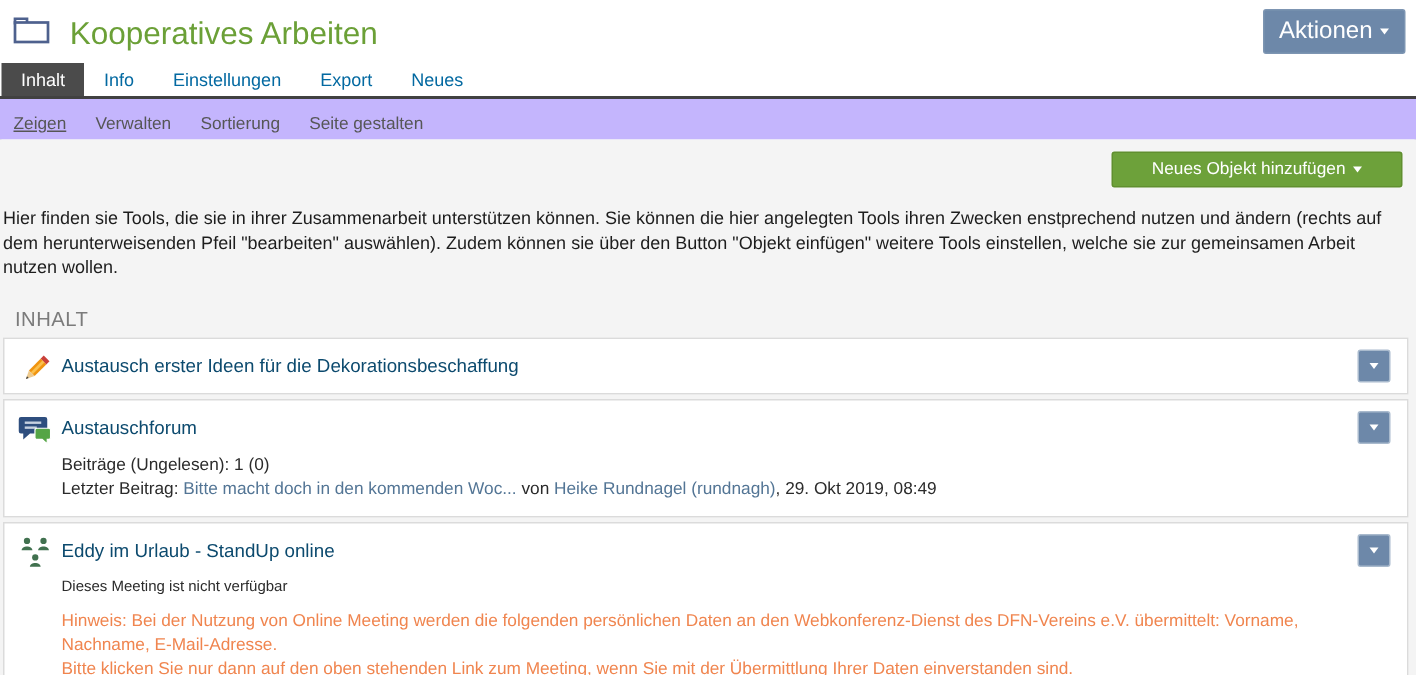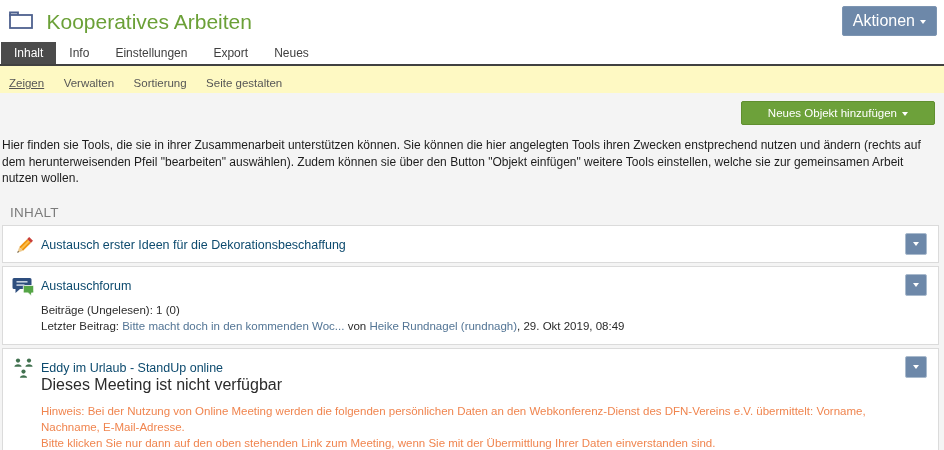--- a/index.html
+++ b/index.html
@@ -46,28 +46,28 @@
   }
   
   .tabbar {
     border-bottom: 2px solid #414141;
     padding-left: 1px;
     background: #ffffff;
     height: 24px;
     display: flex; align-items: flex-end;
   }
   .tab {
-    font-size: 12px; color: #404040;
+    font-size: 12px; color: #0369a1;
     padding: 5px 13px 4px 13px;
     cursor: pointer; white-space: nowrap;
   }
   .tab.active { background: #4b4b4b; color: #ffffff; }
   
   .subnav {
-    background: #fef9c3;
+    background: #c4b5fd;
     padding: 7px 9px 8px 9px;
     height: 27px;
   }
   .subnav a {
     font-size: 11.5px; color: #565656;
     text-decoration: none; margin-right: 15px; cursor: pointer;
   }
   .subnav a.active { text-decoration: underline; }
   
   .main {
@@ -101,21 +101,21 @@
     padding: 9px 44px 9px 38px;
     min-height: 36px;
   }
   .item-icon { position: absolute; left: 9px; top: 8px; }
   .item-title {
     font-size: 12.5px; color: #0c4a6e;
     text-decoration: none; cursor: pointer;
   }
   .item-props { margin-top: 8px; font-size: 11.5px; color: #2b2b2b; line-height: 1.45; }
   .item-props a { color: #537595; text-decoration: none; cursor: pointer; }
-  .status-line { font-size: 16px; color: #2b2b2b; }
+  .status-line { margin-top: 10px; font-size: 10px; color: #2b2b2b; }
   .warning { margin-top: 9px; font-size: 11.5px; color: #f0854f; line-height: 1.4; }
   .dropdown-btn {
     position: absolute; right: 11px; top: 7px;
     width: 22px; height: 22px;
     background: #6d88a9; border: 1px solid #a9bacd;
     border-radius: 2px; cursor: pointer;
     display: flex; align-items: center; justify-content: center;
   }
   .dropdown-btn .caret-down { margin-left: 0; }
 </style>

